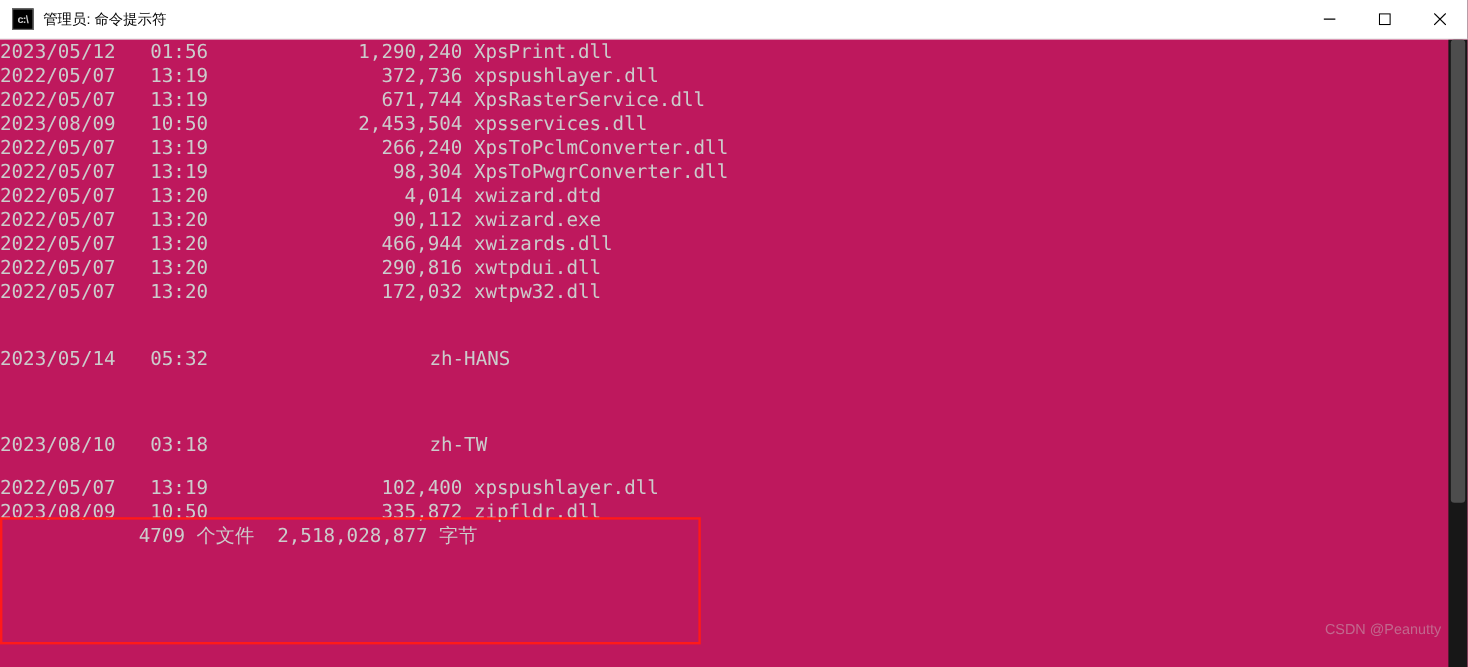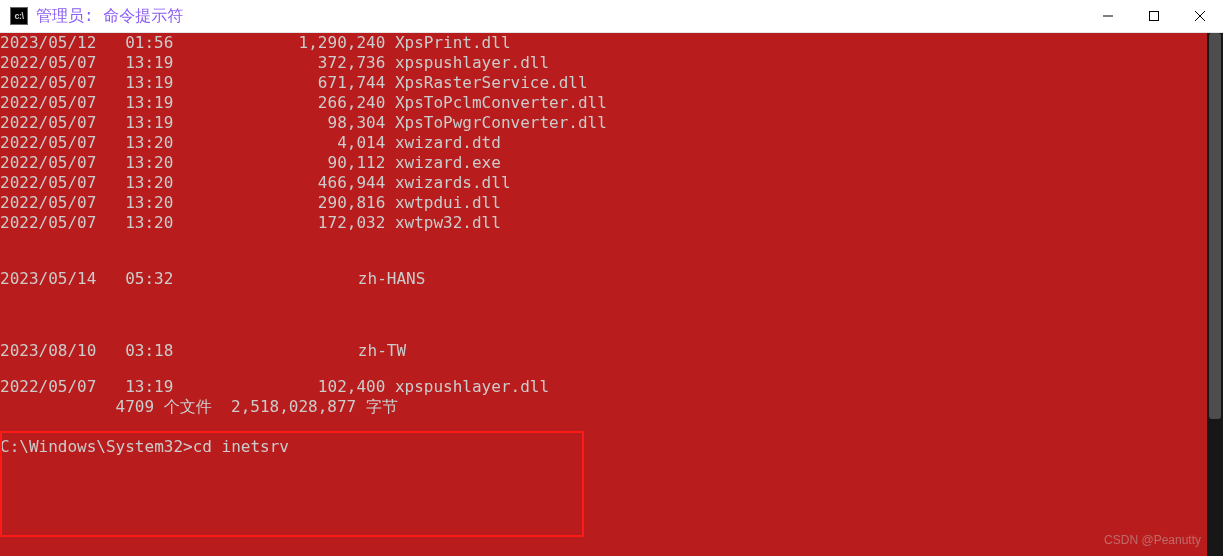--- a/index.html
+++ b/index.html
@@ -1,35 +1,35 @@
 <!DOCTYPE html>
 <html><head>
 <meta charset="utf-8">
 <style>
   html,body{margin:0;padding:0;width:1223px;height:556px;overflow:hidden;font-family:Consolas,"NSimSun","SimSun",monospace;background:#0c0c0c}
   .window{width:1223px;height:556px;display:flex;flex-direction:column;background:#fff}
   .titlebar{height:32px;background:#fff;display:flex;align-items:center;border-bottom:1px solid #e5e5e5}
   .titlebar .ico{width:16px;height:16px;margin:0 8px 0 10px;display:flex;align-items:center;justify-content:center;color:#000;border:1px solid #666;font-size:9px;font-family:sans-serif;font-weight:bold;letter-spacing:-0.5px;background:#000;color:#ccc}
-  .titlebar .title{font-size:16px;color:#8b5cf6;font-family:Liberation Mono, monospace}
+  .titlebar .title{font-size:12px;color:#000000;font-family:Liberation Sans, sans-serif}
   .winbtns{margin-left:auto;display:flex;height:100%}
   .winbtn{width:46px;height:100%;display:flex;align-items:center;justify-content:center;color:#000}
   .winbtn svg{width:10px;height:10px;stroke:#000;stroke-width:1;fill:none}
-  .client{flex:1;background:#b91c1c;color:#cccccc;font-size:16px;line-height:20px;position:relative;overflow:hidden}
+  .client{flex:1;background:#be185d;color:#cccccc;font-size:16px;line-height:20px;position:relative;overflow:hidden}
   .line{white-space:pre}
   .col-date{display:inline-block;width:11ch}
   .col-time{display:inline-block;width:7ch;text-align:right}
   .col-dir{display:inline-block;width:8ch}
   .col-size{display:inline-block;width:14ch;text-align:right}
   .col-file{display:inline-block;margin-left:1ch}
   .summary{white-space:pre}
   .prompt{white-space:pre}
   .redbox{position:absolute;border:2.5px solid #ff1a1a;pointer-events:none}
   .scrollbar{position:absolute;right:0;top:0;width:16px;height:100%;background:#171717}
   .thumb{position:absolute;left:2px;right:2px;border-radius:3px;background:#4d4d4d}
-  .watermark{position:absolute;right:22px;bottom:6px;font-size:12px;color:rgba(200,200,200,0.45);font-family:Arial,sans-serif}
+  .watermark{position:absolute;right:22px;bottom:22px;font-size:12px;color:rgba(200,200,200,0.45);font-family:Arial,sans-serif}
 </style>
 </head>
 <body>
 <div class="window">
   <div class="titlebar">
     <span class="ico">c:\</span>
     <span class="title">管理员: 命令提示符</span>
     <div class="winbtns">
       <div class="winbtn">
         <svg>
@@ -48,33 +48,34 @@
           </svg>
       </div>
     </div>
   </div>
 
   <div class="client">
     <div id="rows">
         <div class="line"><span class="col-date">2023/05/12</span><span class="col-time">01:56</span><span class="col-dir"></span><span class="col-size">1,290,240</span><span class="col-file">XpsPrint.dll</span></div>
         <div class="line"><span class="col-date">2022/05/07</span><span class="col-time">13:19</span><span class="col-dir"></span><span class="col-size">372,736</span><span class="col-file">xpspushlayer.dll</span></div>
         <div class="line"><span class="col-date">2022/05/07</span><span class="col-time">13:19</span><span class="col-dir"></span><span class="col-size">671,744</span><span class="col-file">XpsRasterService.dll</span></div>
+        <div class="line"><span class="col-date">2023/08/09</span><span class="col-time">10:50</span><span class="col-dir"></span><span class="col-size">2,453,504</span><span class="col-file">xpsservices.dll</span></div>
         <div class="line"><span class="col-date">2022/05/07</span><span class="col-time">13:19</span><span class="col-dir"></span><span class="col-size">266,240</span><span class="col-file">XpsToPclmConverter.dll</span></div>
         <div class="line"><span class="col-date">2022/05/07</span><span class="col-time">13:19</span><span class="col-dir"></span><span class="col-size">98,304</span><span class="col-file">XpsToPwgrConverter.dll</span></div>
         <div class="line"><span class="col-date">2022/05/07</span><span class="col-time">13:20</span><span class="col-dir"></span><span class="col-size">4,014</span><span class="col-file">xwizard.dtd</span></div>
         <div class="line"><span class="col-date">2022/05/07</span><span class="col-time">13:20</span><span class="col-dir"></span><span class="col-size">90,112</span><span class="col-file">xwizard.exe</span></div>
         <div class="line"><span class="col-date">2022/05/07</span><span class="col-time">13:20</span><span class="col-dir"></span><span class="col-size">466,944</span><span class="col-file">xwizards.dll</span></div>
         <div class="line"><span class="col-date">2022/05/07</span><span class="col-time">13:20</span><span class="col-dir"></span><span class="col-size">290,816</span><span class="col-file">xwtpdui.dll</span></div>
         <div class="line"><span class="col-date">2022/05/07</span><span class="col-time">13:20</span><span class="col-dir"></span><span class="col-size">172,032</span><span class="col-file">xwtpw32.dll</span></div>
         <div class="line"><span class="col-date">2023/05/14</span><span class="col-time">05:32</span><span class="col-dir">    <dir><span class="col-size"></span><span class="col-file">zh-HANS</span></dir></span></div>
         <div class="line"><span class="col-date">2023/08/10</span><span class="col-time">03:18</span><span class="col-dir">    <dir><span class="col-size"></span><span class="col-file">zh-TW</span></dir></span></div>
         <div class="line"><span class="col-date">2022/05/07</span><span class="col-time">13:19</span><span class="col-dir"></span><span class="col-size">102,400</span><span class="col-file">xpspushlayer.dll</span></div>
+        <div class="line"><span class="col-date">2023/08/09</span><span class="col-time">10:50</span><span class="col-dir"></span><span class="col-size">335,872</span><span class="col-file">zipfldr.dll</span></div>
         <div class="summary">            4709 个文件  2,518,028,877 字节</div>
         <div class="line"> </div>
-        <div class="prompt"><span>C:\Windows\System32&gt;</span><span>cd inetsrv</span></div>
       </div>
 
     <div class="redbox" style="left:0px;top:398px;width:580px;height:102px"></div>
 
     <div class="scrollbar">
       <div class="thumb" style="top:0px;height:386px"></div>
     </div>
 
     <div class="watermark">CSDN @Peanutty</div>
   </div>

